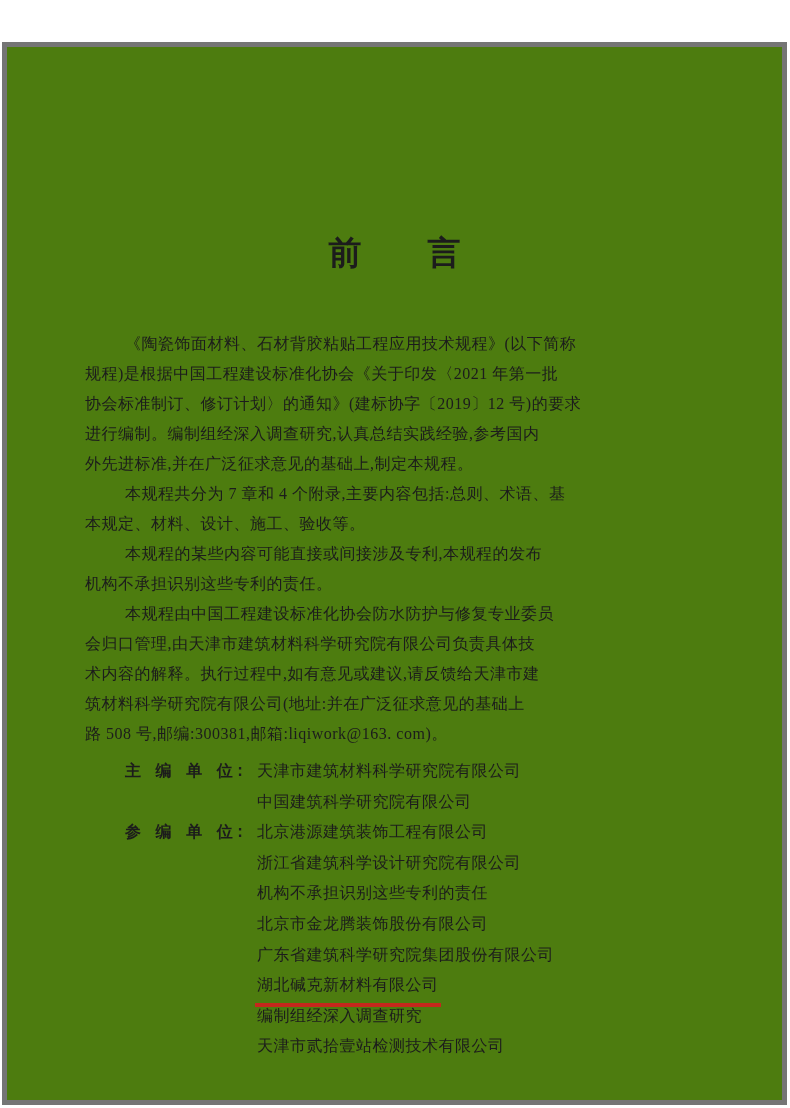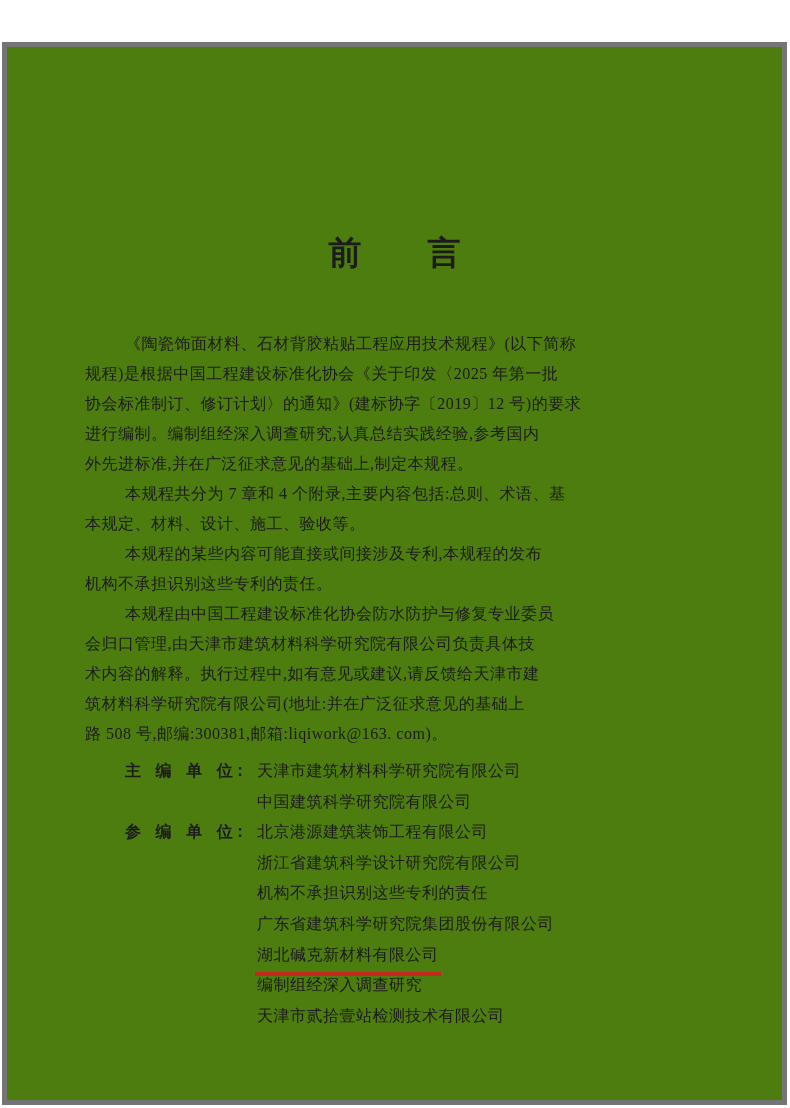--- a/index.html
+++ b/index.html
@@ -82,21 +82,21 @@
 </style>
 </head>
 <body>
 
 <div class="frame">
   <h1 class="title"><span>前</span><span class="gap"></span><span>言</span></h1>
 
   <div class="content">
     <div id="paragraphs">
         <div class="line indent">《陶瓷饰面材料、石材背胶粘贴工程应用技术规程》(以下简称</div>
-        <div class="line">规程)是根据中国工程建设标准化协会《关于印发〈2025 年第一批</div>
+        <div class="line">规程)是根据中国工程建设标准化协会《关于印发〈2021 年第一批</div>
         <div class="line">协会标准制订、修订计划〉的通知》(建标协字〔2019〕12 号)的要求</div>
         <div class="line">进行编制。编制组经深入调查研究,认真总结实践经验,参考国内</div>
         <div class="line">外先进标准,并在广泛征求意见的基础上,制定本规程。</div>
         <div class="line indent">本规程共分为 7 章和 4 个附录,主要内容包括:总则、术语、基</div>
         <div class="line">本规定、材料、设计、施工、验收等。</div>
         <div class="line indent">本规程的某些内容可能直接或间接涉及专利,本规程的发布</div>
         <div class="line">机构不承担识别这些专利的责任。</div>
         <div class="line indent">本规程由中国工程建设标准化协会防水防护与修复专业委员</div>
         <div class="line">会归口管理,由天津市建筑材料科学研究院有限公司负责具体技</div>
         <div class="line">术内容的解释。执行过程中,如有意见或建议,请反馈给天津市建</div>
@@ -115,20 +115,23 @@
           <span class="editor-label">参 编 单 位:</span>
           <span class="editor-name">北京港源建筑装饰工程有限公司</span>
         </div>
         <div class="editor-line">
           <span class="editor-name">浙江省建筑科学设计研究院有限公司</span>
         </div>
         <div class="editor-line">
           <span class="editor-name">机构不承担识别这些专利的责任</span>
         </div>
         <div class="editor-line">
+          <span class="editor-name">北京市金龙腾装饰股份有限公司</span>
+        </div>
+        <div class="editor-line">
           <span class="editor-name">广东省建筑科学研究院集团股份有限公司</span>
         </div>
         <div class="editor-line">
           <span class="editor-name underlined">湖北碱克新材料有限公司</span>
         </div>
         <div class="editor-line">
           <span class="editor-name">编制组经深入调查研究</span>
         </div>
         <div class="editor-line">
           <span class="editor-name">天津市贰拾壹站检测技术有限公司</span>

